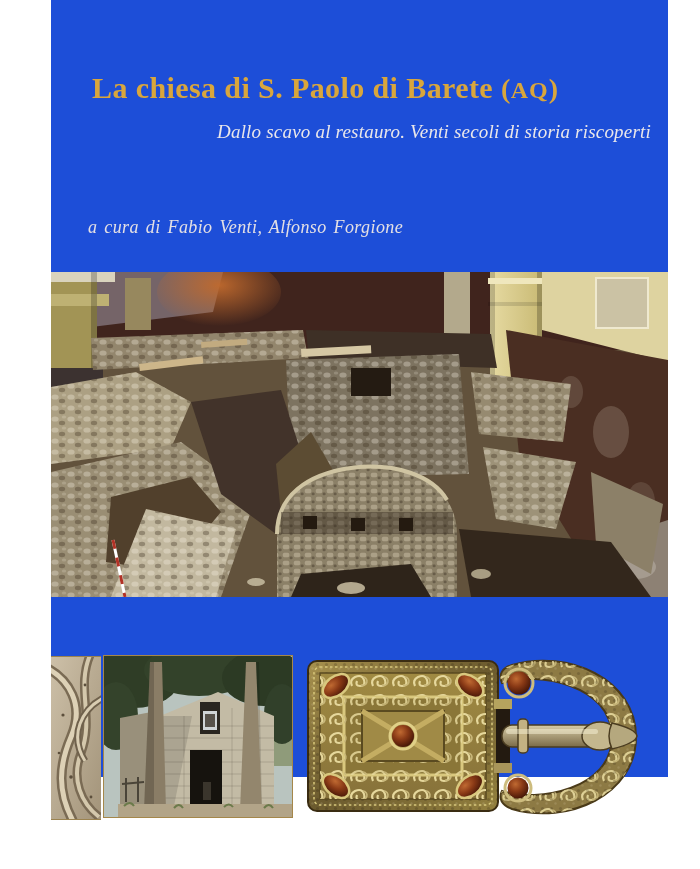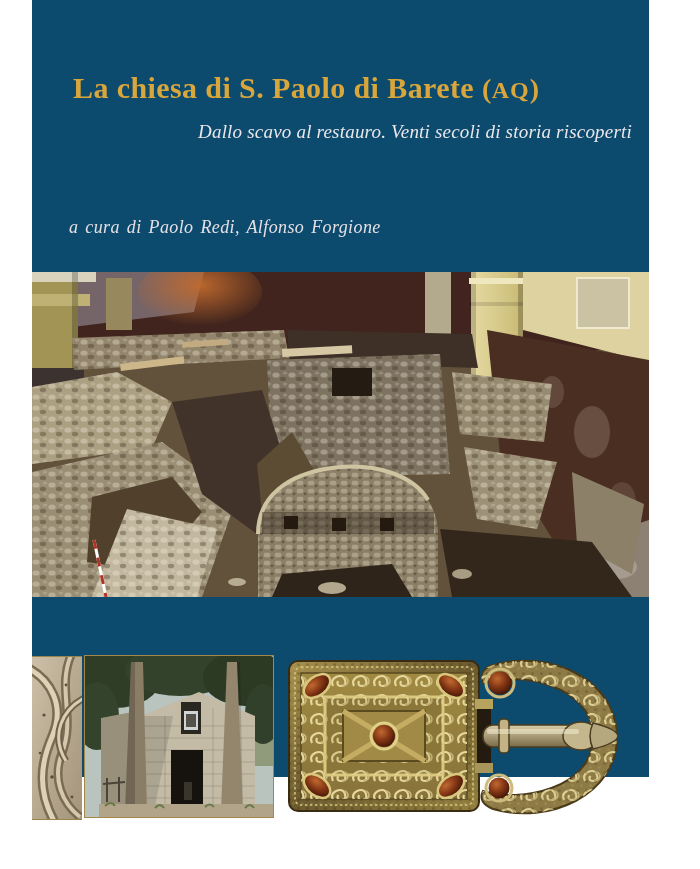--- a/index.html
+++ b/index.html
@@ -1,22 +1,22 @@
 <!DOCTYPE html>
 <html><head>
 <meta charset="utf-8">
 <style>
   html,body{margin:0;padding:0;background:#ffffff;}
   #canvas{
     position:relative;width:700px;height:869px;background:#ffffff;
     overflow:hidden;font-family:"Liberation Serif", serif;
   }
   .cover{
-    position:absolute;left:32px;top:0;width:617px;height:777px;
-    background:#0c4a6e;
+    position:absolute;left:51px;top:0;width:617px;height:777px;
+    background:#1d4ed8;
   }
   .title{
     position:absolute;left:41px;top:71px;width:560px;
     color:#d9a63c;font-size:30px;font-weight:bold;
     letter-spacing:0.4px;white-space:nowrap;line-height:1.1;
   }
   .title .aq{font-size:24px;letter-spacing:1px;}
   .title .paren{font-size:28px;}
   .subtitle{
     position:absolute;left:40px;top:121px;width:560px;
@@ -41,21 +41,21 @@
 </head>
 <body>
 
 <div id="canvas">
   <div class="cover">
 
     <div class="title"><span>La chiesa di S. Paolo di Barete </span><span class="paren">(</span><span class="aq">AQ</span><span class="paren">)</span></div>
 
     <div class="subtitle">Dallo scavo al restauro. Venti secoli di storia riscoperti</div>
 
-    <div class="editors">a cura di Paolo Redi, Alfonso Forgione</div>
+    <div class="editors">a cura di Fabio Venti, Alfonso Forgione</div>
 
     <div class="main-photo">
       <svg width="617" height="325" viewBox="0 0 617 325">
         <defs>
           <radialGradient id="glow" cx="50%" cy="40%" r="60%">
             <stop offset="0%" stop-color="#c06a2e" stop-opacity="0.95"></stop>
             <stop offset="100%" stop-color="#c06a2e" stop-opacity="0"></stop>
           </radialGradient>
           <linearGradient id="wallR" x1="0" y1="0" x2="1" y2="0">
             <stop offset="0%" stop-color="#e6daa2"></stop>

